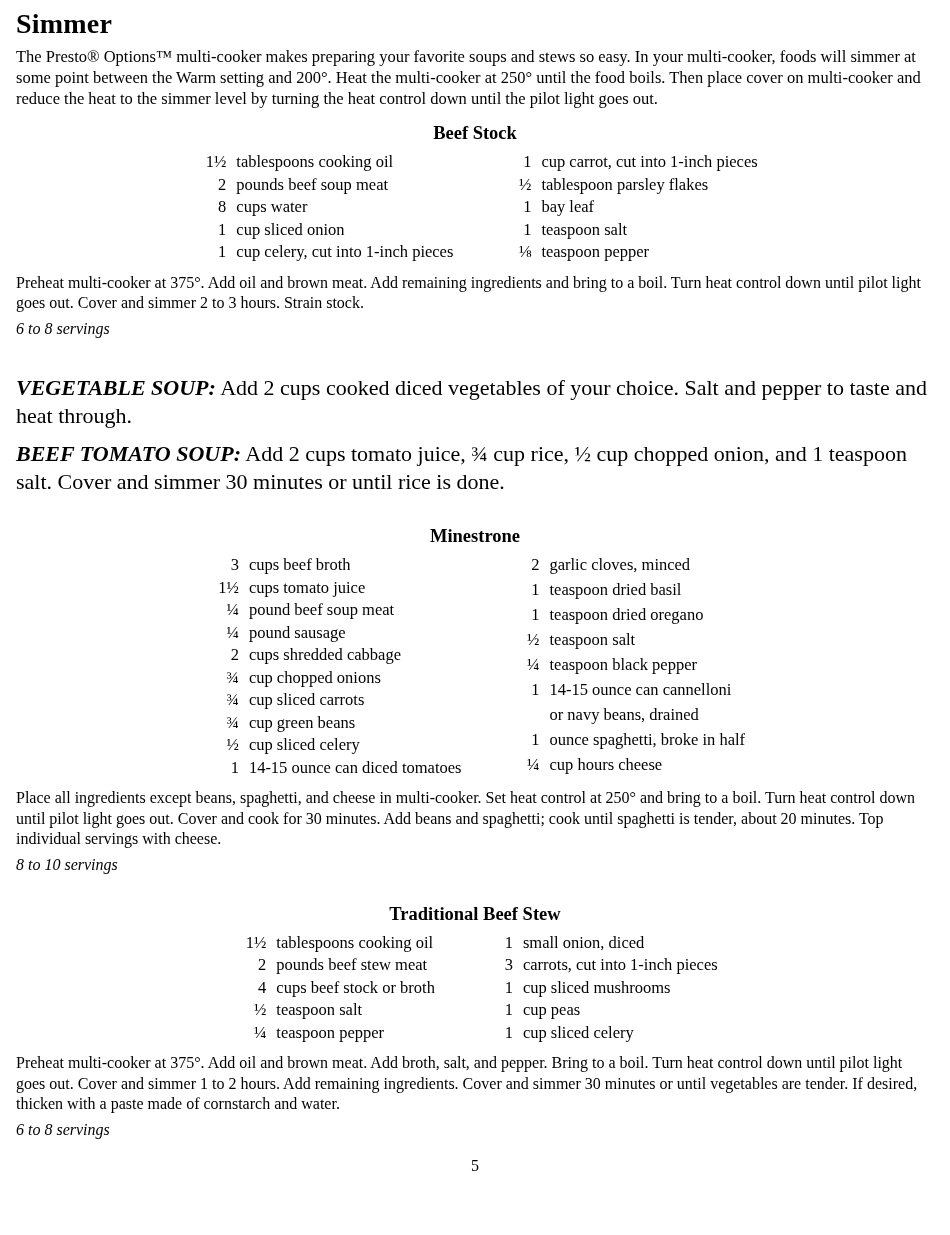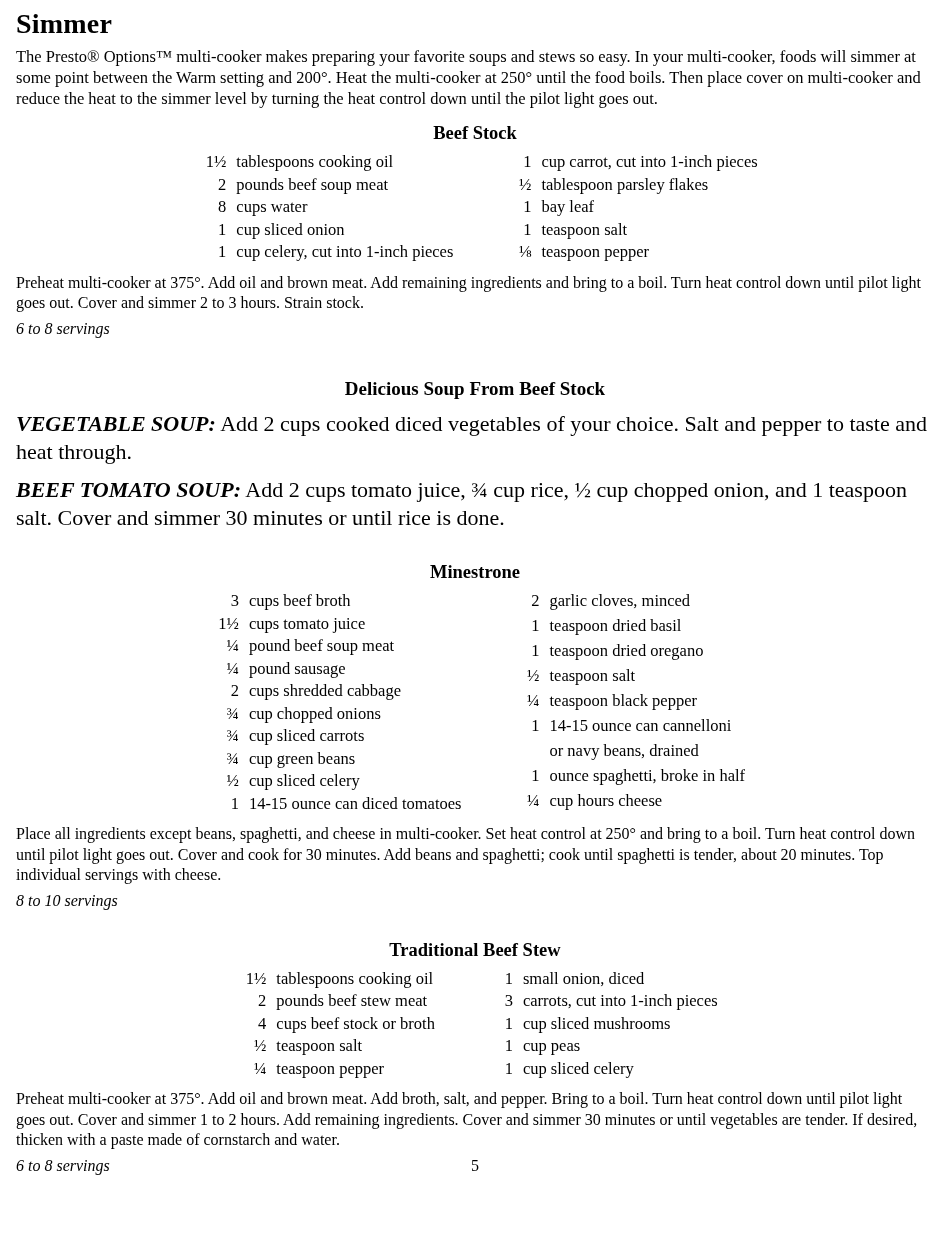--- a/index.html
+++ b/index.html
@@ -158,21 +158,20 @@
         <span class="ing-name">teaspoon pepper</span>
       </div>
     </div>
   </div>
 
   <p class="method">Preheat multi-cooker at 375°. Add oil and brown meat. Add remaining ingredients and bring to a boil. Turn heat control down until pilot light goes out. Cover and simmer 2 to 3 hours. Strain stock.</p>
   <p class="servings">6 to 8 servings</p>
 
   <div class="spacer-lg"></div>
 
-  <div class="recipe-title upright">Delicious Soup From Beef Stock</div>
 
   <p class="variation"><b>VEGETABLE SOUP:</b><span> Add 2 cups cooked diced vegetables of your choice. Salt and pepper to taste and heat through.</span></p>
 
   <p class="variation"><b>BEEF TOMATO SOUP:</b><span> Add 2 cups tomato juice, ¾ cup rice, ½ cup chopped onion, and 1 teaspoon salt. Cover and simmer 30 minutes or until rice is done.</span></p>
 
   <div class="spacer-md"></div>
 
   <div class="recipe-title">Minestrone</div>
 
   <div class="ing-wrap">

